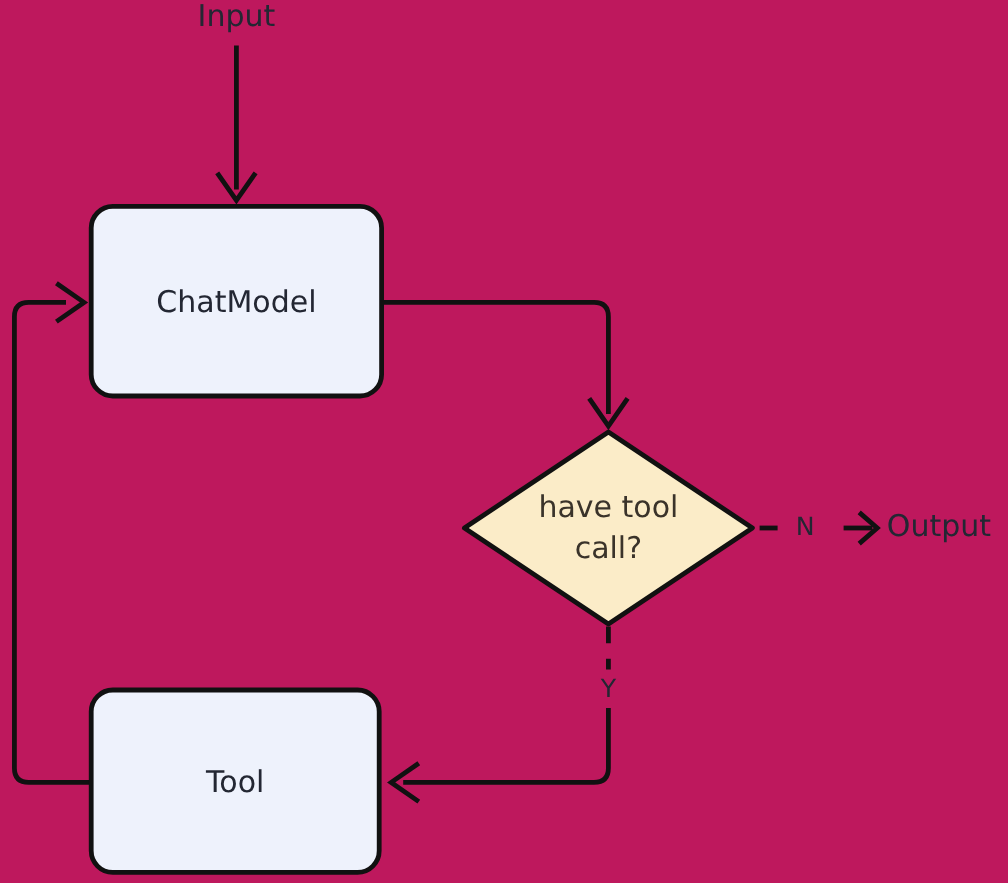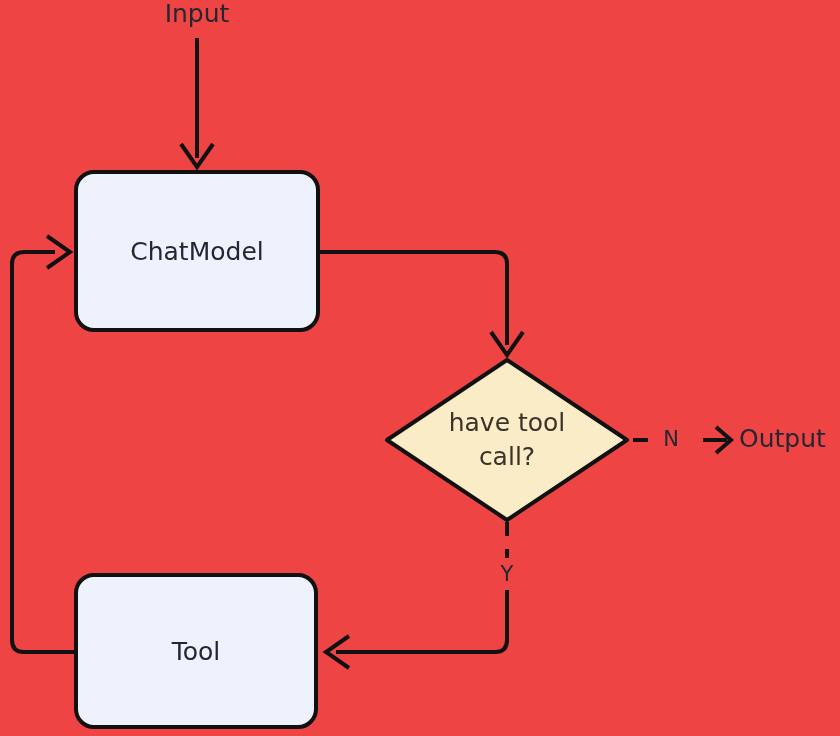--- a/index.html
+++ b/index.html
@@ -11,21 +11,21 @@
   body {
     width: 840px;
     height: 736px;
     font-family: "DejaVu Sans", sans-serif;
     overflow: hidden;
   }
   #diagram-root {
     position: relative;
     width: 840px;
     height: 736px;
-    background: #ef4444;
+    background: #be185d;
   }
   svg.flow {
     display: block;
     width: 840px;
     height: 736px;
   }
   .node-shape {
     stroke: #111111;
     stroke-width: 4;
     stroke-linejoin: round;

